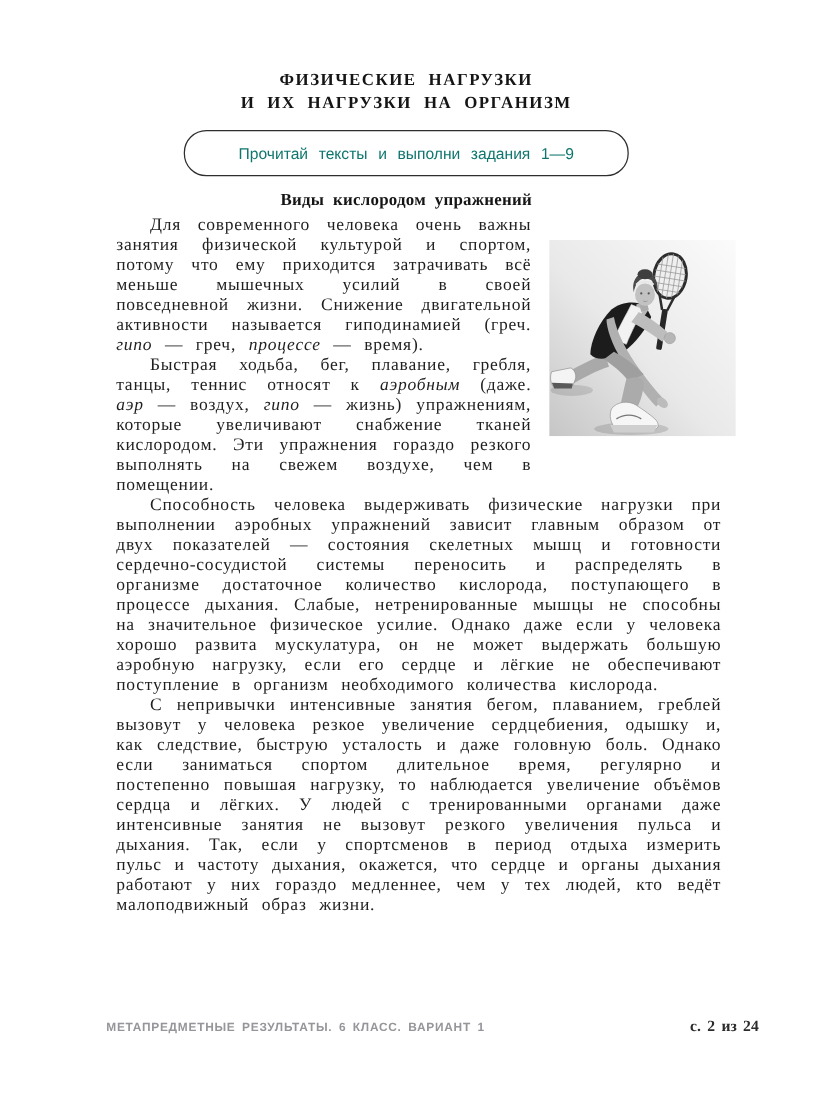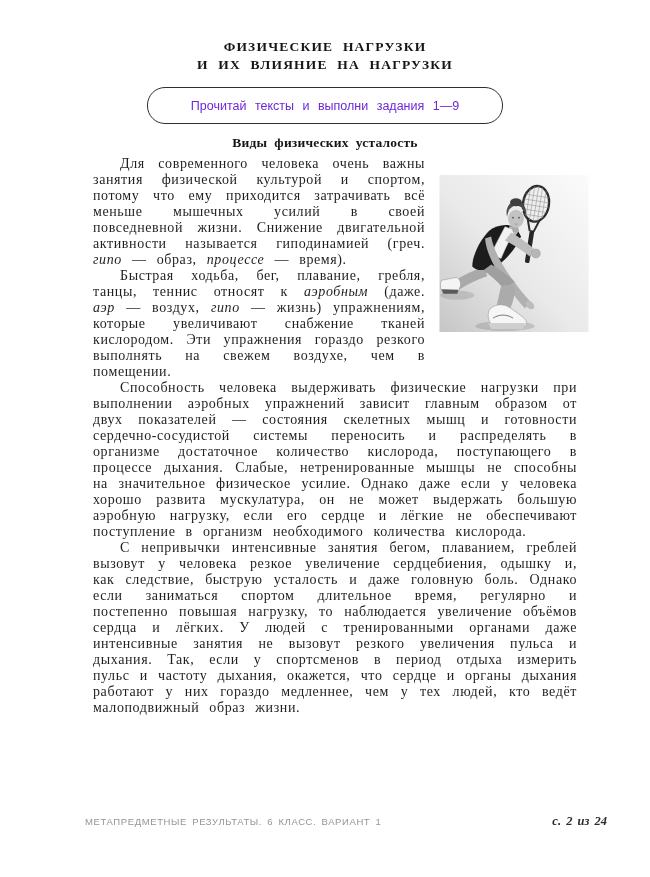--- a/index.html
+++ b/index.html
@@ -1,31 +1,31 @@
 <!DOCTYPE html>
 <html lang="ru"><head>
 <meta charset="utf-8">
 <style>
   html,body { margin:0; padding:0; background:#ffffff; }
   .page {
     position:relative; width:650px; height:877px; overflow:hidden;
     background:#ffffff; font-family:"Liberation Serif", serif; color:#1f1f1f;
   }
   .title {
-    margin:0; padding-top:38px; text-align:center;
+    margin:0; padding-top:55px; text-align:center;
     font-size:13.5px; font-weight:bold; line-height:17.5px;
     letter-spacing:1.2px; word-spacing:5px; color:#151515;
   }
   .title span { display:block; }
   .task-box {
     box-sizing:border-box; width:356px; height:37px; margin:14px auto 0 auto;
     border:1.4px solid #2e2e2e; border-radius:18px;
     display:flex; align-items:center; justify-content:center;
     font-family:"Liberation Sans", sans-serif; font-size:12.5px;
-    word-spacing:5px; color:#6d28d9;
+    word-spacing:5px; color:#0f766e;
   }
   .section-heading {
     margin:11px 0 0 0; text-align:center; font-size:13.5px; font-weight:bold;
     word-spacing:3.5px; letter-spacing:0.2px; color:#151515;
   }
   .content {
     margin:5px 73px 0 93px; text-align:justify;
     font-size:14px; line-height:16px; letter-spacing:0.6px; word-spacing:6px;
   }
   .content p { margin:0; text-indent:27px; }
@@ -33,43 +33,43 @@
   .photo-float {
     float:right; width:150px; height:157px;
     margin:19px -12px 46px 14px;
   }
   .photo-float svg { display:block; width:150px; height:157px; }
   .footer {
     position:absolute; left:85px; right:43px; top:814px;
     display:flex; justify-content:space-between; align-items:baseline;
   }
   .f-left {
-    font-family:"Liberation Sans", sans-serif; font-size:9.5px; font-weight:normal;
+    font-family:"Liberation Sans", sans-serif; font-size:9.5px; font-weight:bold;
     letter-spacing:0.6px; word-spacing:2px; color:#95959a;text-align:center;
   }
   .f-right {
-    font-family:"Liberation Serif", serif; font-style:italic; font-weight:bold;
+    font-family:"Liberation Serif", serif; font-weight:bold;
     font-size:12.5px; word-spacing:2px; color:#2c2c2c;
   }
 </style>
 </head>
 <body>
 
 <div class="page">
 
   <h1 class="title">
       <span>ФИЗИЧЕСКИЕ  НАГРУЗКИ</span>
-      <span>И  ИХ  ВЛИЯНИЕ  НА  НАГРУЗКИ</span>
+      <span>И  ИХ  НАГРУЗКИ  НА  ОРГАНИЗМ</span>
     </h1>
 
   <div class="task-box">
     <span>Прочитай тексты и выполни задания 1—9</span>
   </div>
 
-  <h2 class="section-heading">Виды физических усталость</h2>
+  <h2 class="section-heading">Виды кислородом упражнений</h2>
 
   <div class="content">
 
     <p><span class="photo-float">
           <svg viewBox="0 0 150 158" xmlns="http://www.w3.org/2000/svg">
       <defs>
         <linearGradient id="pbg" x1="1" y1="0" x2="0" y2="1">
           <stop offset="0" stop-color="#fbfbfb"></stop>
           <stop offset="0.55" stop-color="#e9e9e9"></stop>
           <stop offset="1" stop-color="#c6c6c6"></stop>
@@ -103,21 +103,21 @@
         <path d="M72,50 L78,48 L80,56 L74,58 Z" fill="#ababab"></path>
         <ellipse cx="77" cy="44" rx="8" ry="9" fill="#c2c2c2"></ellipse>
         <path d="M68,42 C66,34 70,27 77,26 C84,27 88,33 87,40 C85,34 82,31 77,31 C72,31 69,36 68,42 Z" fill="#4a4a4a"></path>
         <ellipse cx="77" cy="27.5" rx="6" ry="4" fill="#3e3e3e"></ellipse>
         <path d="M70,36 C73,33 81,33 84,36" stroke="#e8e8e8" stroke-width="1.8" fill="none"></path>
         <circle cx="74" cy="43" r="0.9" fill="#555555"></circle>
         <circle cx="80" cy="43" r="0.9" fill="#555555"></circle>
         <path d="M75.5,49 C76.5,49.8 78,49.8 79,49" stroke="#8f8f8f" stroke-width="0.7" fill="none"></path>
       </g>
     </svg>
-        </span><span>Для современного человека очень важны занятия физической культурой и спортом, потому что ему приходится затрачивать всё меньше мышечных усилий в своей повседневной жизни. Снижение двигательной активности называется гиподинамией (греч. </span><i>гипо</i><span> — образ, </span><i>процессе</i><span> — время).</span></p>
+        </span><span>Для современного человека очень важны занятия физической культурой и спортом, потому что ему приходится затрачивать всё меньше мышечных усилий в своей повседневной жизни. Снижение двигательной активности называется гиподинамией (греч. </span><i>гипо</i><span> — греч, </span><i>процессе</i><span> — время).</span></p>
 
     <p><span>Быстрая ходьба, бег, плавание, гребля, танцы, теннис относят к </span><i>аэробным</i><span> (даже. </span><i>аэр</i><span> — воздух, </span><i>гипо</i><span> — жизнь) упражнениям, которые увеличивают снабжение тканей кислородом. Эти упражнения гораздо резкого выполнять на свежем воздухе, чем в помещении.</span></p>
 
     <p>Способность человека выдерживать физические нагрузки при выполнении аэробных упражнений зависит главным образом от двух показателей — состояния скелетных мышц и готовности сердечно-сосудистой системы переносить и распределять в организме достаточное количество кислорода, поступающего в процессе дыхания. Слабые, нетренированные мышцы не способны на значительное физическое усилие. Однако даже если у человека хорошо развита мускулатура, он не может выдержать большую аэробную нагрузку, если его сердце и лёгкие не обеспечивают поступление в организм необходимого количества кислорода.</p>
 
     <p>С непривычки интенсивные занятия бегом, плаванием, греблей вызовут у человека резкое увеличение сердцебиения, одышку и, как следствие, быструю усталость и даже головную боль. Однако если заниматься спортом длительное время, регулярно и постепенно повышая нагрузку, то наблюдается увеличение объёмов сердца и лёгких. У людей с тренированными органами даже интенсивные занятия не вызовут резкого увеличения пульса и дыхания. Так, если у спортсменов в период отдыха измерить пульс и частоту дыхания, окажется, что сердце и органы дыхания работают у них гораздо медленнее, чем у тех людей, кто ведёт малоподвижный образ жизни.</p>
 
 
   </div>
 

